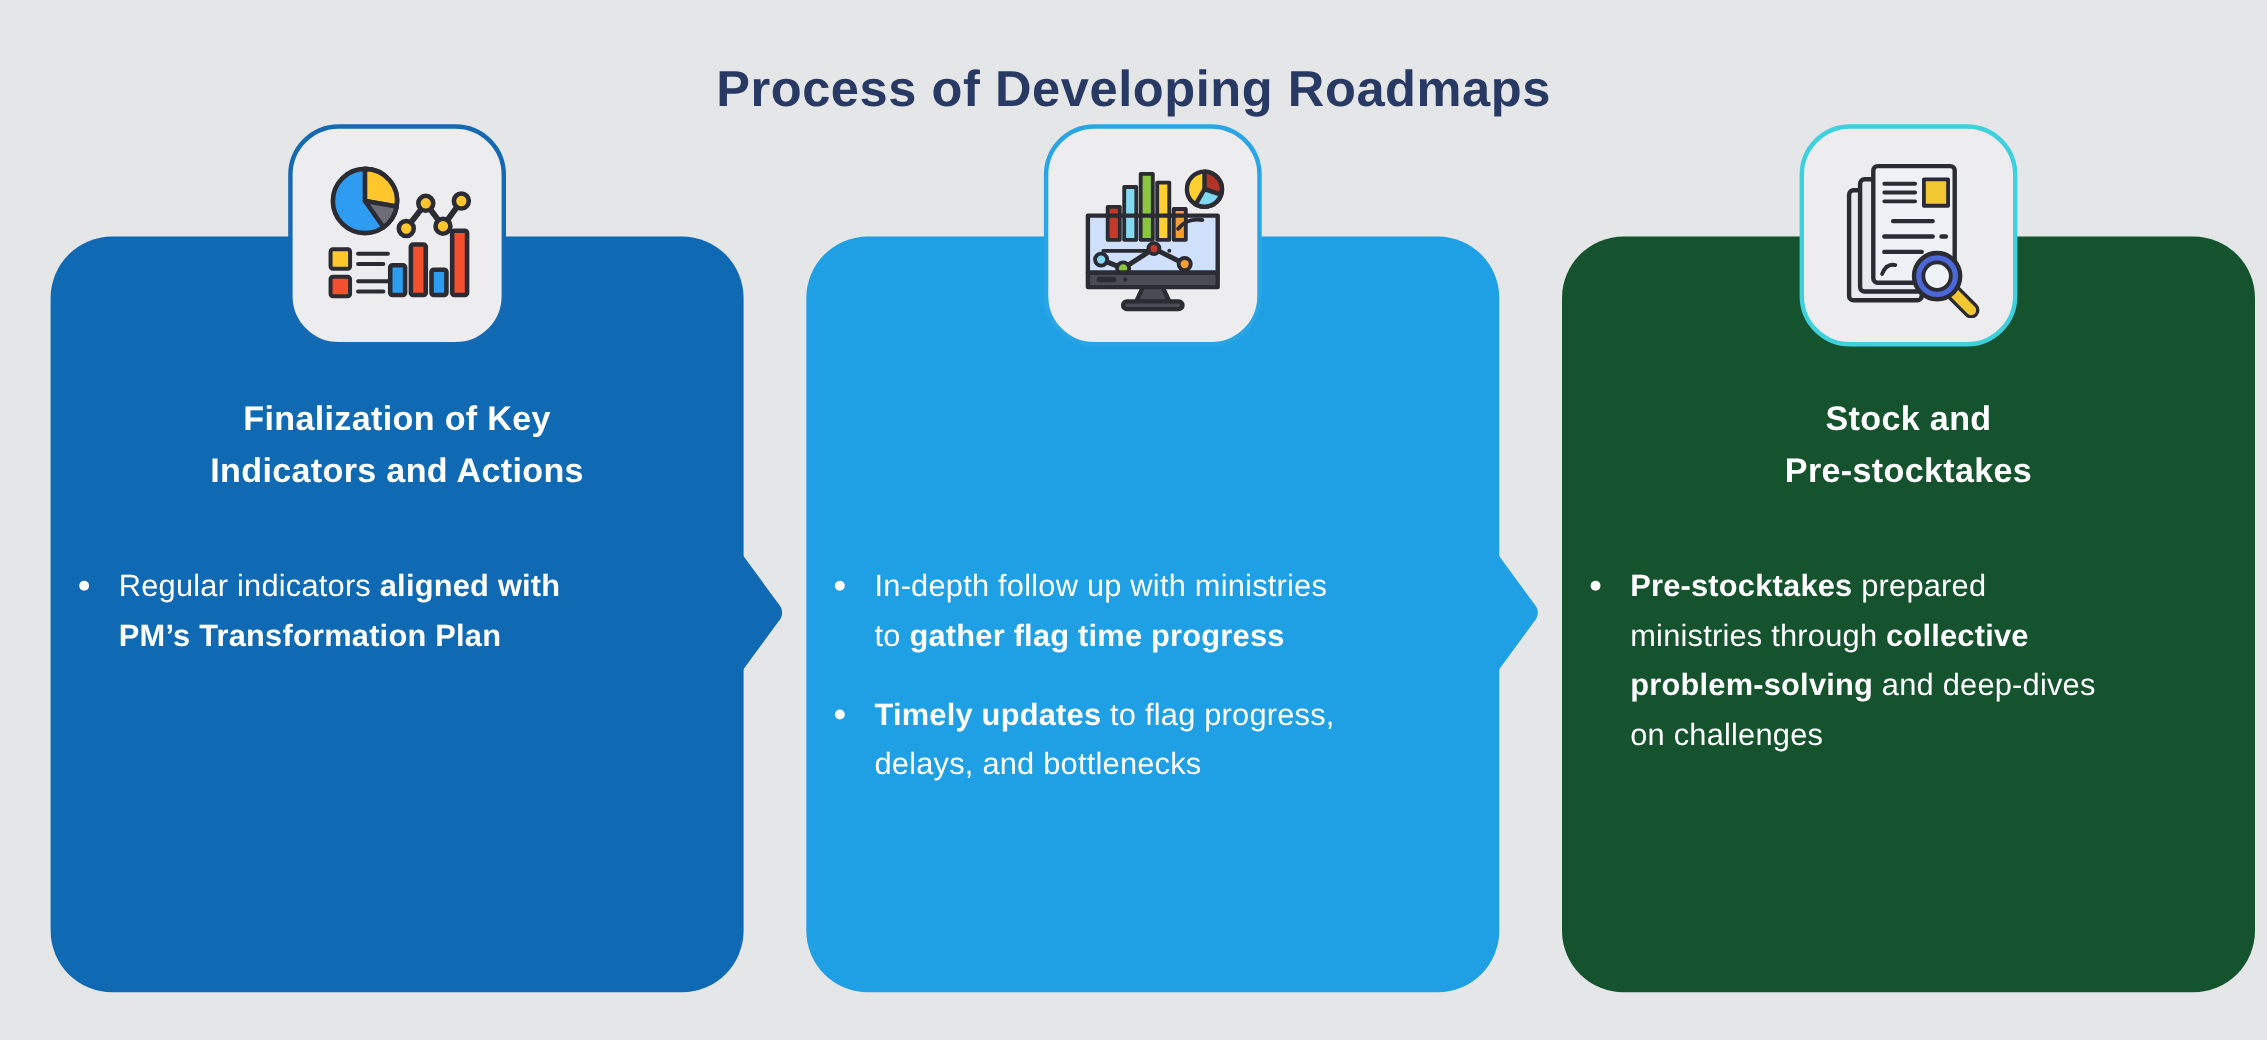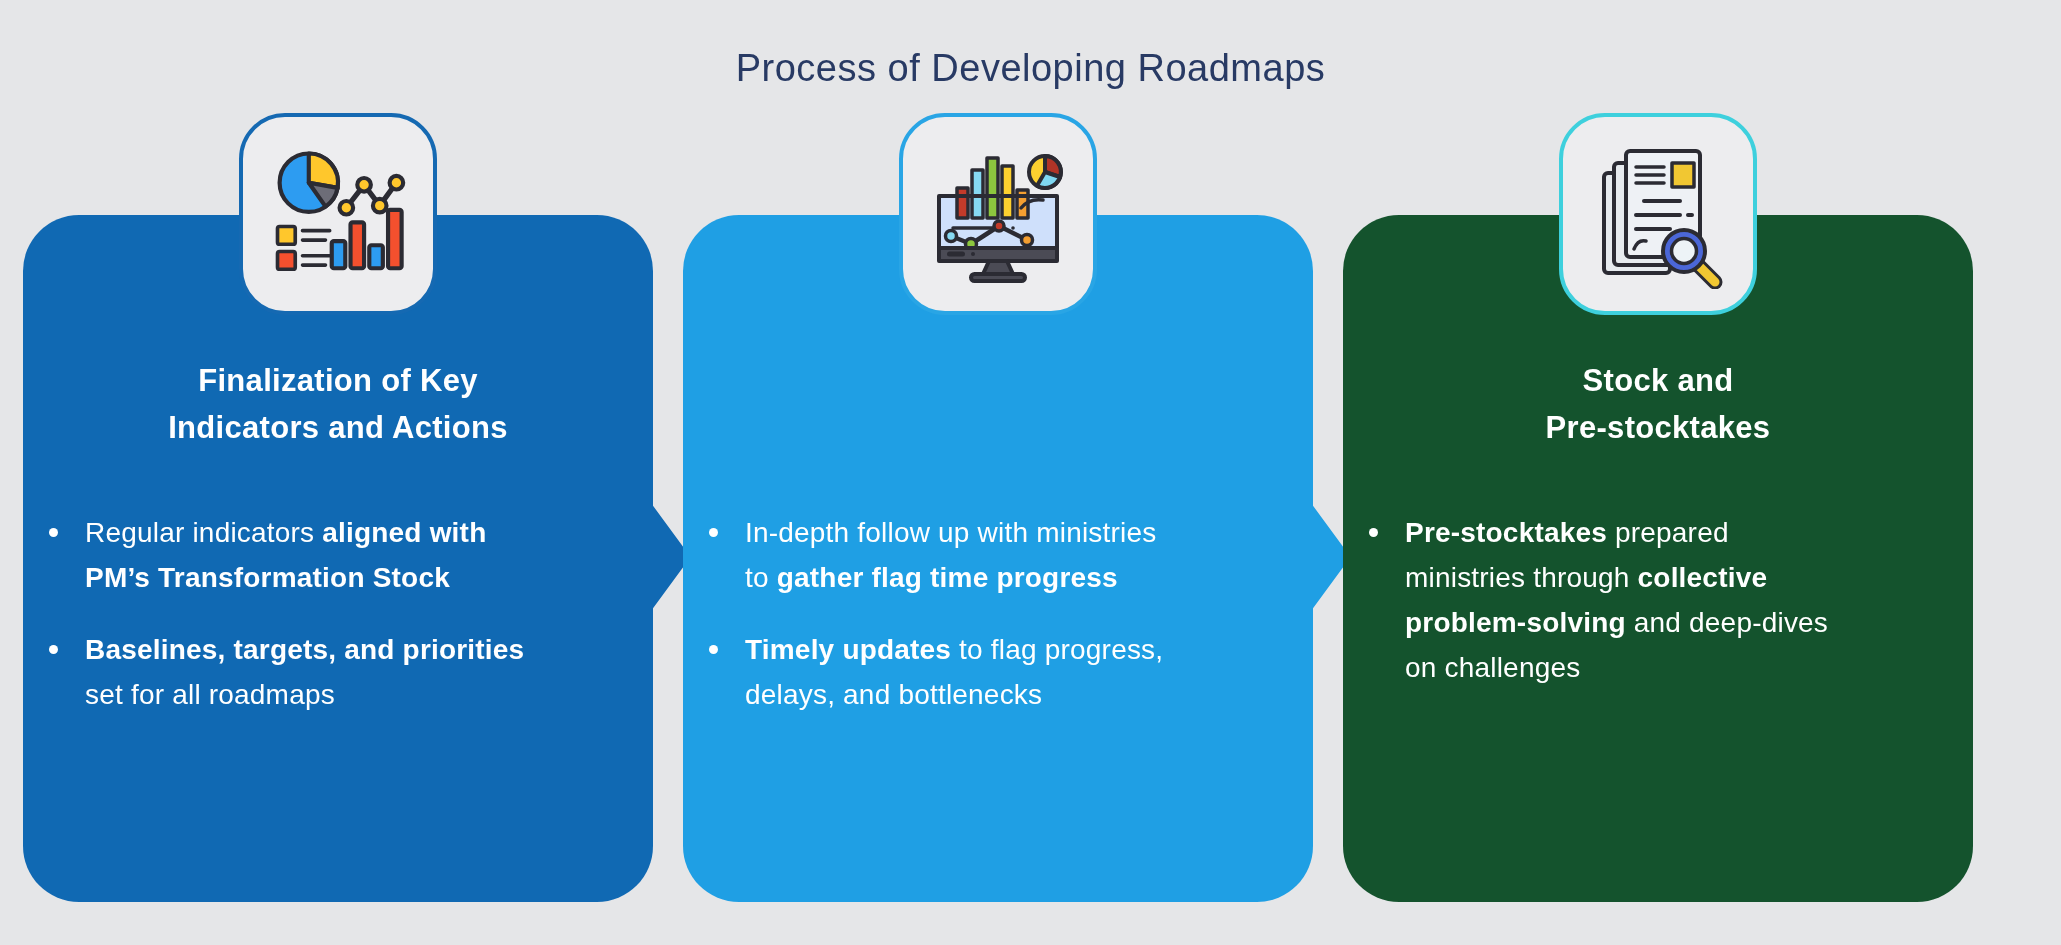--- a/index.html
+++ b/index.html
@@ -4,26 +4,26 @@
 <style>
   html,body{margin:0;padding:0;}
   body{
     width:2061px;height:945px;
     background:#e5e6e8;
     font-family:"Liberation Sans", sans-serif;
     position:relative;overflow:hidden;
   }
   .main-title{
     position:absolute;top:22px;left:0;width:100%;
-    text-align:center;font-size:38px;font-weight:normal;
+    text-align:center;font-size:46px;font-weight:bold;
     letter-spacing:0.5px;color:#283a64;
   }
   .cards{
-    position:absolute;left:23px;top:215px;
-    display:flex;gap:30px;
+    position:absolute;left:46px;top:215px;
+    display:flex;gap:57px;
   }
   .card{
     position:relative;width:630px;height:687px;
     border-radius:56px;color:#ffffff;
   }
   .icon-box{
     position:absolute;top:-102px;left:50%;transform:translateX(-50%);
     width:198px;height:202px;box-sizing:border-box;
     background:#ededef;border:4px solid #888;border-radius:46px;
     display:flex;align-items:center;justify-content:center;
@@ -78,23 +78,21 @@
         <rect x="12" y="82" width="17" height="17" rx="2" fill="#ffc72c" stroke-width="3.5"></rect>
         <path d="M36 86 H62 M36 95 H58" stroke-width="3.5"></path>
         <rect x="12" y="106" width="17" height="17" rx="2" fill="#f4502e" stroke-width="3.5"></rect>
         <path d="M36 110 H62 M36 119 H58" stroke-width="3.5"></path>
       </svg>
     </div>
     <h2 class="card-title">Finalization of Key
 Indicators and Actions</h2>
     <ul class="bullets">
         <li><span>Regular indicators </span><b>aligned with
-PM’s Transformation Stock</b></li>
-        <li><b>Baselines, targets, and priorities
-</b><span>set for all roadmaps</span></li>
+PM’s Transformation Plan</b></li>
       </ul>
     <svg class="chev" viewBox="0 0 42 108">
       <path d="M0 0 L33 45 Q41 54 33 63 L0 108 Z" fill="#1069b3"></path>
     </svg>
   </section>
 
   <section class="card" style="background: rgb(31, 159, 228);">
     <div class="icon-box" style="border-color: rgb(41, 165, 229);">
       <svg width="150" height="146" viewBox="0 0 150 140" fill="none" stroke="#2b2b33" stroke-width="4" stroke-linecap="round" stroke-linejoin="round">
         <rect x="16" y="52" width="118" height="52" fill="#cfe0fb" stroke="none"></rect>

